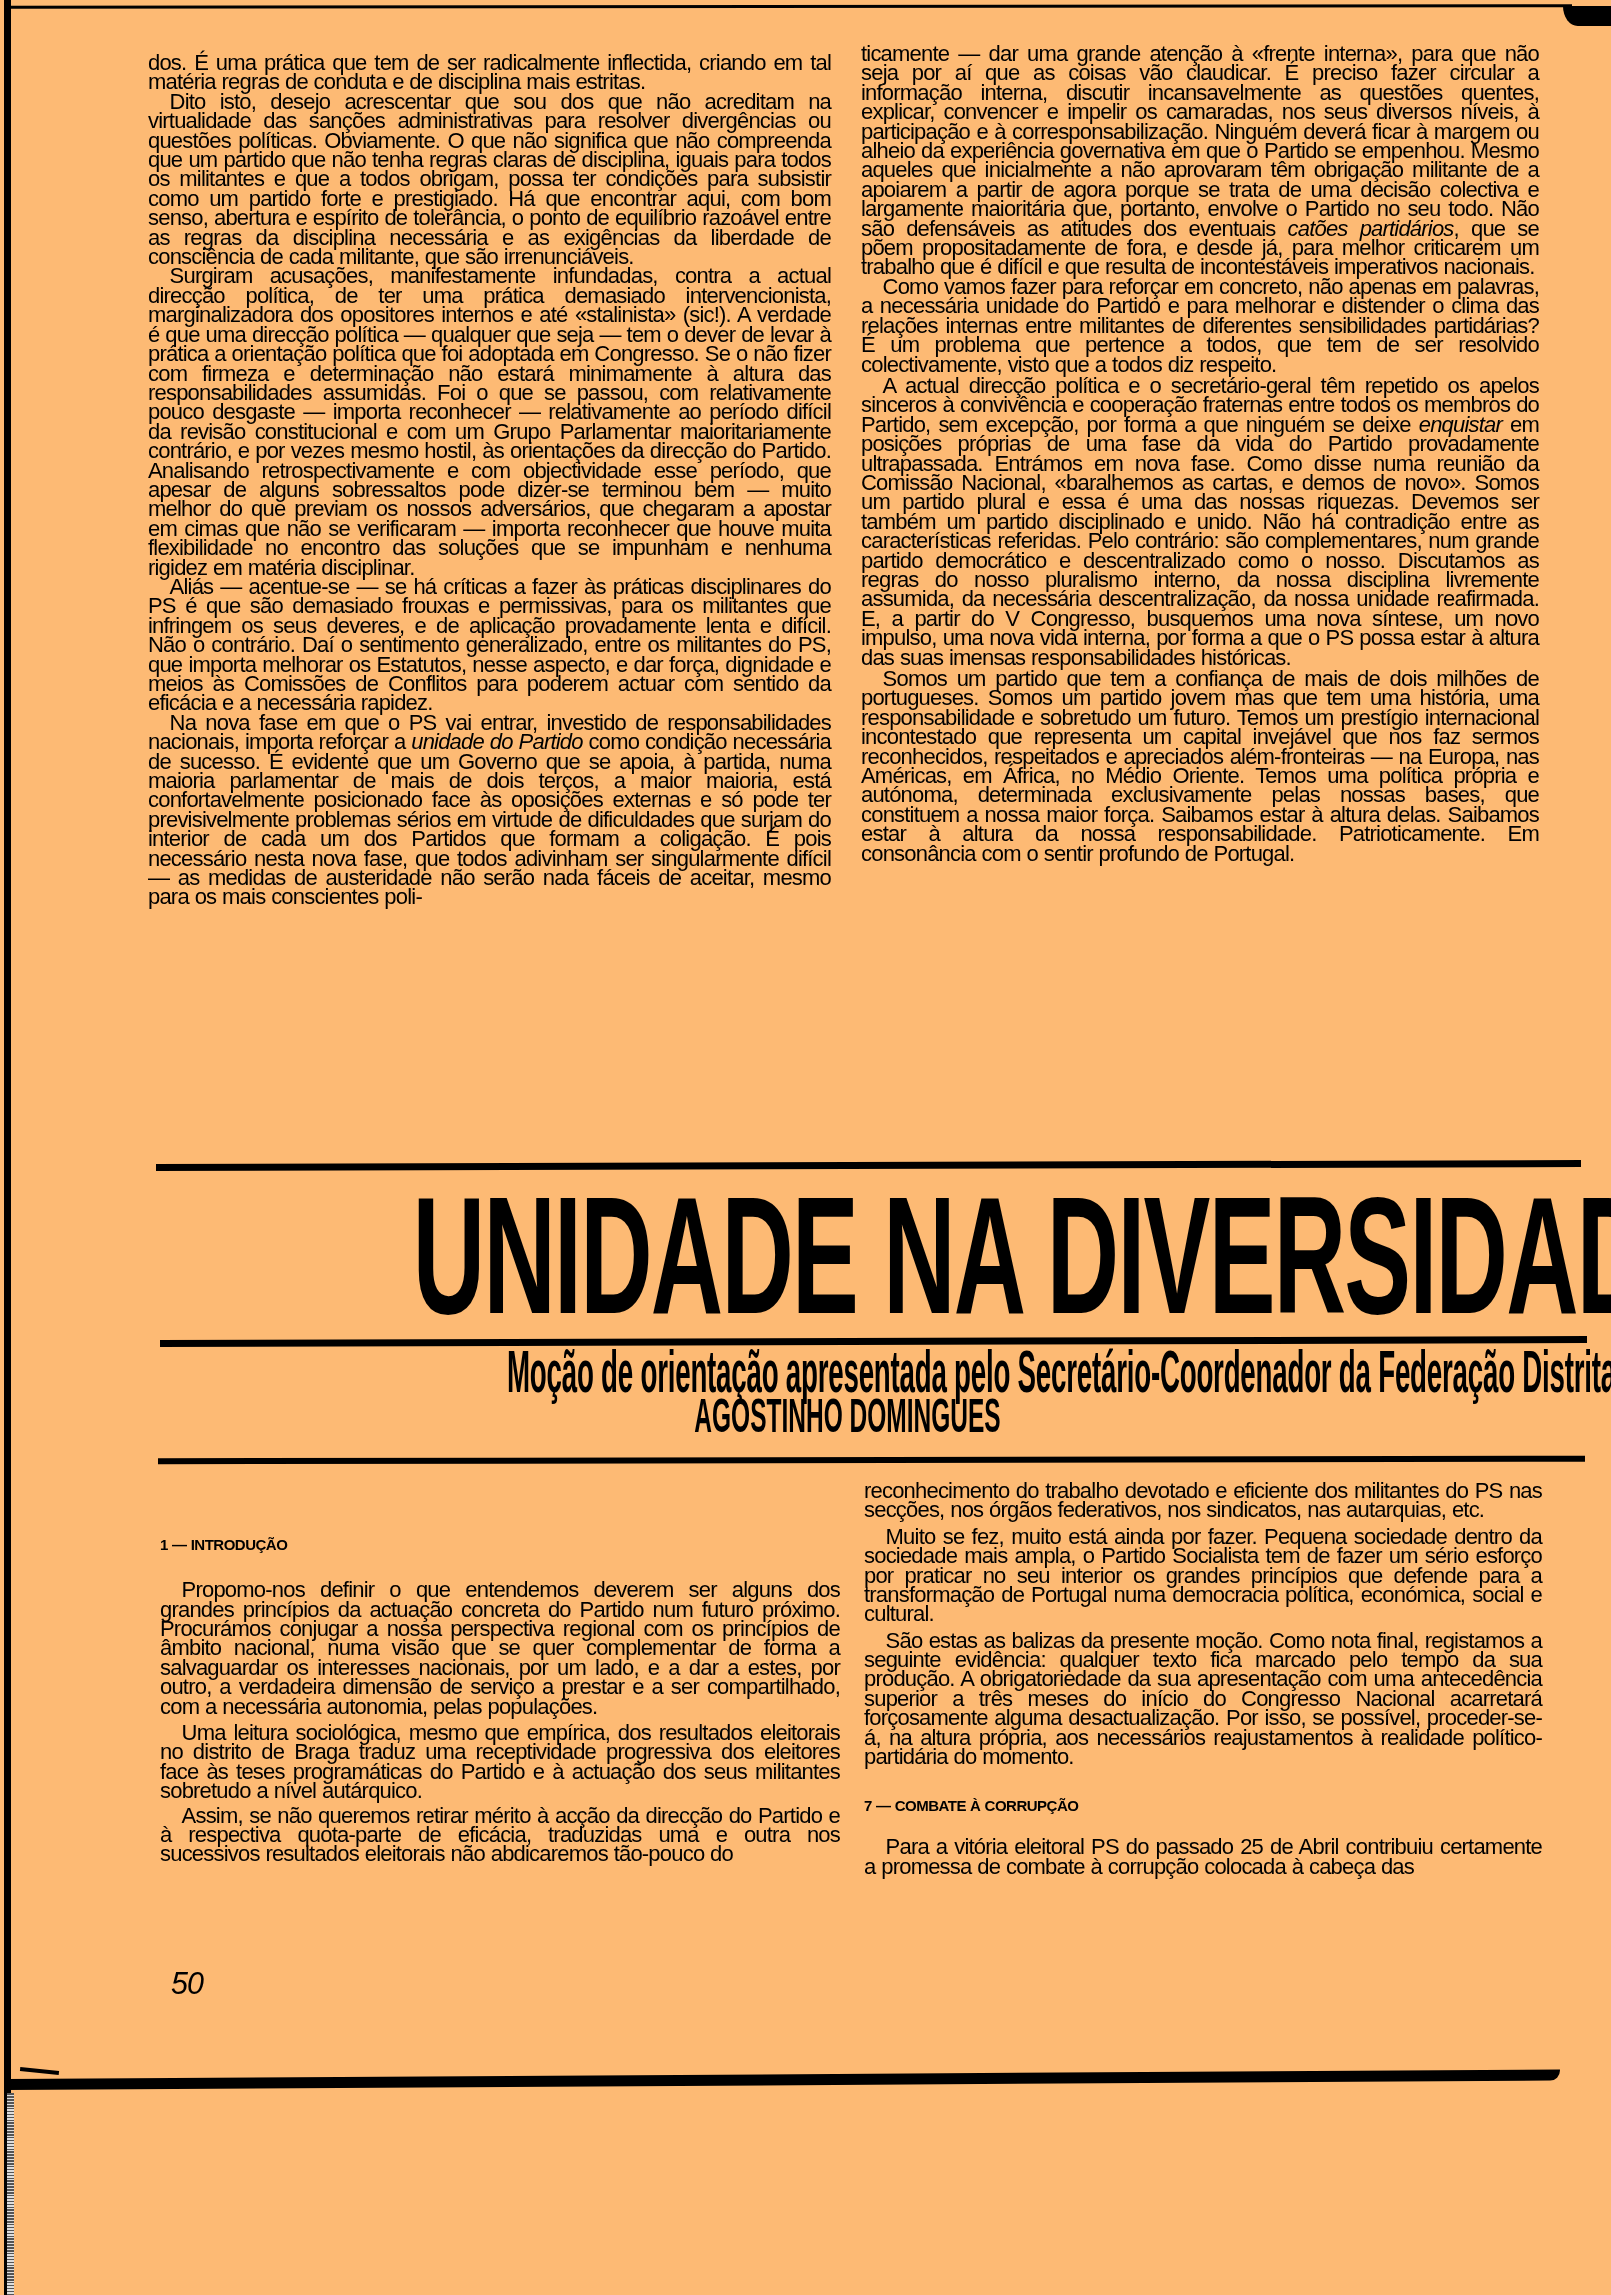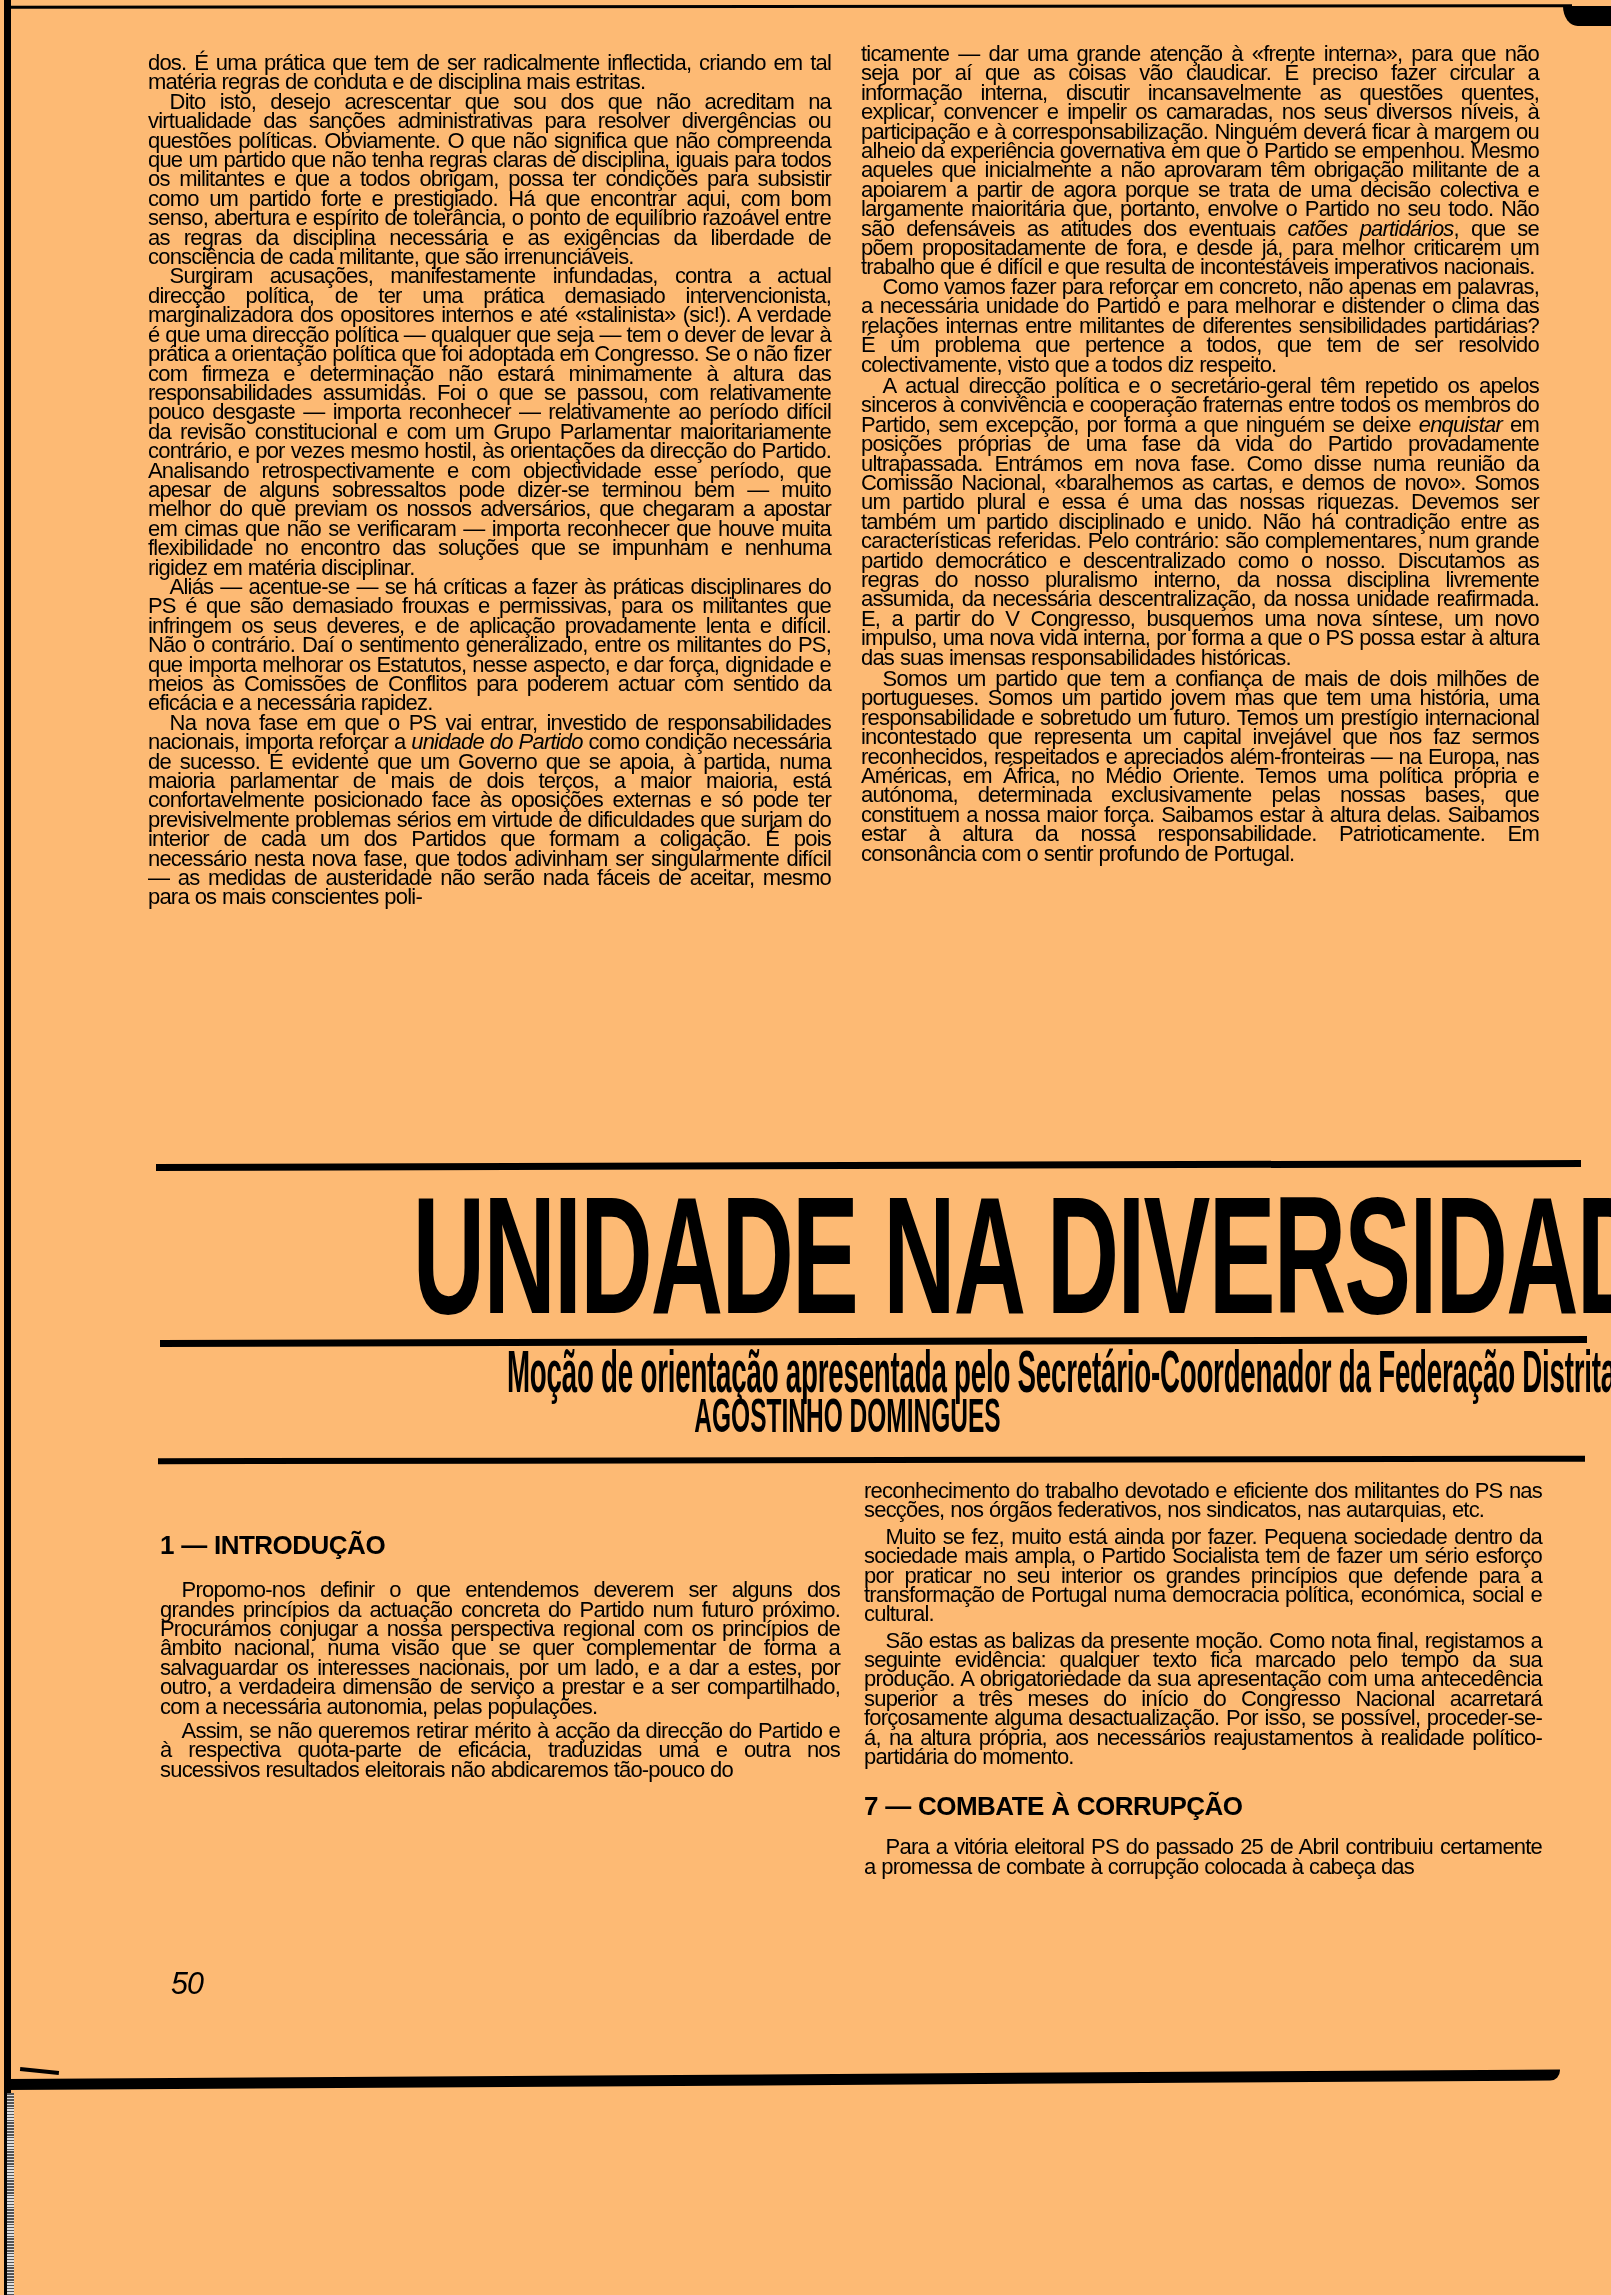--- a/index.html
+++ b/index.html
@@ -36,21 +36,21 @@
   .headline { position: absolute; left: 123px; top: 1182px; width: 1449px; text-align: center;
               font-family: "Liberation Sans", sans-serif; font-weight: 700; font-size: 167px; line-height: 147px;
               letter-spacing: -2.9px; transform: scaleX(0.6); transform-origin: center; white-space: nowrap; }
   .subtitle { position: absolute; left: 123px; top: 1345px; width: 1449px; text-align: center;
               font-weight: 700; font-size: 59px; line-height: 54px; white-space: nowrap;
               transform: scaleX(0.47); transform-origin: center; letter-spacing: -0.5px; }
   .author { position: absolute; left: 123px; top: 1391px; width: 1449px; text-align: center;
             font-weight: 700; font-size: 49px; line-height: 49px; white-space: nowrap;
             transform: scaleX(0.5); transform-origin: center; }
 
-  .section-h { font-weight: 700; font-size: 26px; line-height: 22.6px; letter-spacing: -0.5px; text-align: left; }
+  .section-h { font-weight: 700; font-size: 15px; line-height: 22.6px; letter-spacing: -0.5px; text-align: left; }
   .col-bl .section-h { margin: 0 0 23.6px 0; }
   .col-br .section-h { margin: 28.5px 0 19.7px 0; }
 
   .page-num { position: absolute; left: 171px; top: 1968px; font-size: 30.5px; font-style: italic; line-height: 30.5px; letter-spacing: -1px; }
 </style>
 </head>
 <body>
 
 <div class="page">
 
@@ -79,20 +79,21 @@
   <div class="rule rule-1"></div>
   <div class="headline">UNIDADE NA DIVERSIDADE</div>
   <div class="rule rule-2"></div>
   <div class="subtitle">Moção de orientação apresentada pelo Secretário-Coordenador da Federação Distrital de Braga</div>
   <div class="author">AGOSTINHO DOMINGUES</div>
   <div class="rule rule-3"></div>
 
   <div class="col col-bl">
     <div class="section-h">1 — INTRODUÇÃO</div>
     <p class="ind">Propomo-nos definir o que entendemos deverem ser alguns dos grandes princípios da actuação concreta do Partido num futuro próximo. Procurámos conjugar a nossa perspectiva regional com os princípios de âmbito nacional, numa visão que se quer complementar de forma a salvaguardar os interesses nacionais, por um lado, e a dar a estes, por outro, a verdadeira dimensão de serviço a prestar e a ser compartilhado, com a necessária autonomia, pelas populações.</p>
+    <p class="ind" style="margin-top:6.9px">Uma leitura sociológica, mesmo que empírica, dos resultados eleitorais no distrito de Braga traduz uma receptividade progressiva dos eleitores face às teses programáticas do Partido e à actuação dos seus militantes sobretudo a nível autárquico.</p>
     <p class="ind" style="margin-top:5px">Assim, se não queremos retirar mérito à acção da direcção do Partido e à respectiva quota-parte de eficácia, traduzidas uma e outra nos sucessivos resultados eleitorais não abdicaremos tão-pouco do</p>
   </div>
 
   <div class="col col-br">
     <p>reconhecimento do trabalho devotado e eficiente dos militantes do PS nas secções, nos órgãos federativos, nos sindicatos, nas autarquias, etc.</p>
     <p class="ind" style="margin-top:6.9px">Muito se fez, muito está ainda por fazer. Pequena sociedade dentro da sociedade mais ampla, o Partido Socialista tem de fazer um sério esforço por praticar no seu interior os grandes princípios que defende para a transformação de Portugal numa democracia política, económica, social e cultural.</p>
     <p class="ind" style="margin-top:6.9px">São estas as balizas da presente moção. Como nota final, registamos a seguinte evidência: qualquer texto fica marcado pelo tempo da sua produção. A obrigatoriedade da sua apresentação com uma antecedência superior a três meses do início do Congresso Nacional acarretará forçosamente alguma desactualização. Por isso, se possível, proceder-se-á, na altura própria, aos necessários reajustamentos à realidade político-partidária do momento.</p>
     <div class="section-h">7 — COMBATE À CORRUPÇÃO</div>
     <p class="ind">Para a vitória eleitoral PS do passado 25 de Abril contribuiu certamente a promessa de combate à corrupção colocada à cabeça das</p>
   </div>

